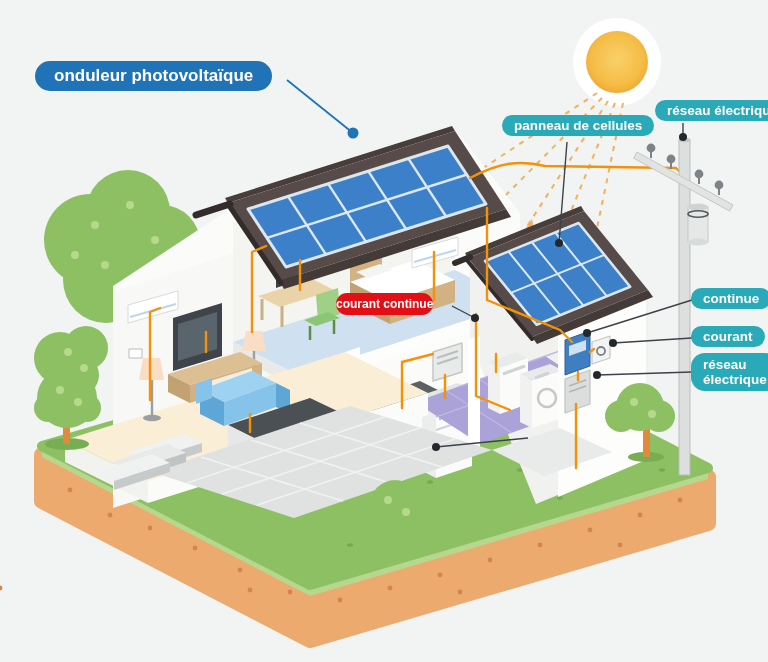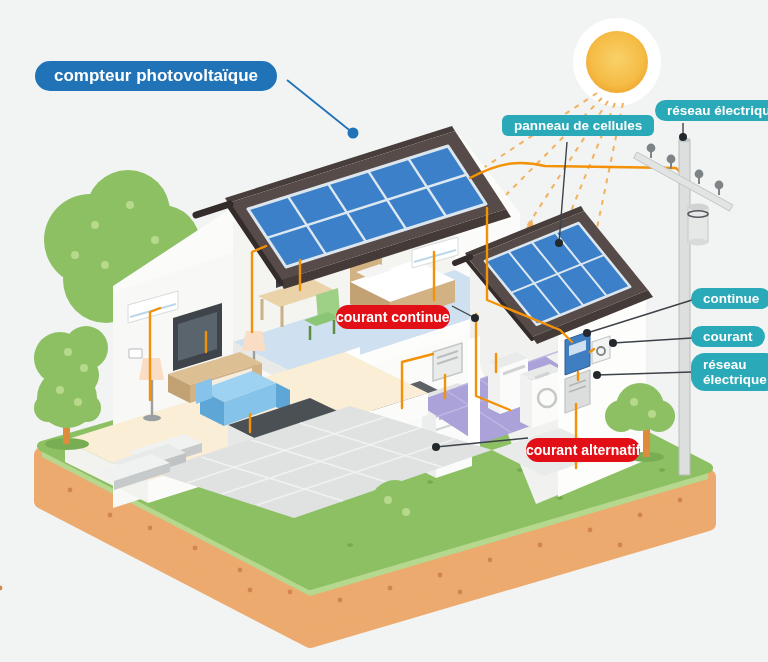--- a/index.html
+++ b/index.html
@@ -10,21 +10,21 @@
     --floor-purple:#aaa2d8; --sofa-blue:#86c3ea;
   }
   html,body{margin:0;padding:0;background:#e4e6e6;}
   .stage{position:relative;width:768px;height:662px;background:#f2f4f3;overflow:hidden;
          font-family:"Liberation Sans",sans-serif;}
   .stage svg{position:absolute;left:0;top:0;}
   .pill{position:absolute;color:#fff;font-weight:bold;white-space:nowrap;
         border-radius:999px;display:inline-block;}
   .pill-blue{background:var(--accent-blue);font-size:17px;padding:5px 19px;}
   .pill-teal{background:var(--teal);font-size:13.5px;padding:3px 12px;}
-  .pill-red{background:var(--red);font-size:14px;padding:4px 0;margin-top:12px;}
+  .pill-red{background:var(--red);font-size:12px;padding:4px 0;}
   .pill-teal.two-line{border-radius:14px;line-height:1.12;white-space:normal;
         text-align:left;padding:4px 12px;font-size:13.5px;}
   .wire{stroke:var(--wire-orange);stroke-width:2.4;fill:none;
         stroke-linecap:round;stroke-linejoin:round;}
   .conn{stroke:#3c4248;stroke-width:1.4;fill:none;}
   .pv{fill:var(--panel-blue);}
   .pvgrid{stroke:#dde8f2;fill:none;}
 </style>
 </head>
 <body>
@@ -417,37 +417,34 @@
     <path class="conn" d="M692,338 L613,343"></path>
         <circle cx="613" cy="343" r="4" fill="#23282c"></circle>
     <path class="conn" d="M692,372 L597,375"></path>
         <circle cx="597" cy="375" r="4" fill="#23282c"></circle>
     <path class="conn" d="M528,438 L436,447"></path>
         <circle cx="436" cy="447" r="4" fill="#23282c"></circle>
   </g>
 </svg>
 
   <div class="pill pill-blue" style="left:35px;top:61px;">
-    <span>compteur photovoltaïque</span>
-  </div>
-  <div class="pill pill-teal" style="left:502px;top:115px;border-radius:6px;">
+    <span>onduleur photovoltaïque</span>
+  </div>
+  <div class="pill pill-teal" style="left:502px;top:115px;">
     <span>panneau de cellules</span>
   </div>
   <div class="pill pill-teal" style="left:655px;top:100px;">
     <span>réseau électrique</span>
   </div>
   <div class="pill pill-red" style="left:336px;top:293px;">
     <span>courant continue</span>
   </div>
   <div class="pill pill-teal" style="left:691px;top:288px;">
     <span>continue</span>
   </div>
   <div class="pill pill-teal" style="left:691px;top:326px;">
     <span>courant</span>
   </div>
   <div class="pill pill-teal two-line" style="left:691px;top:353px;">
     <span>réseau</span><br>
     <span>électrique</span>
   </div>
-  <div class="pill pill-red" style="left:526px;top:426px;">
-    <span>courant alternatif</span>
-  </div>
 </div>
 
 </body></html>

